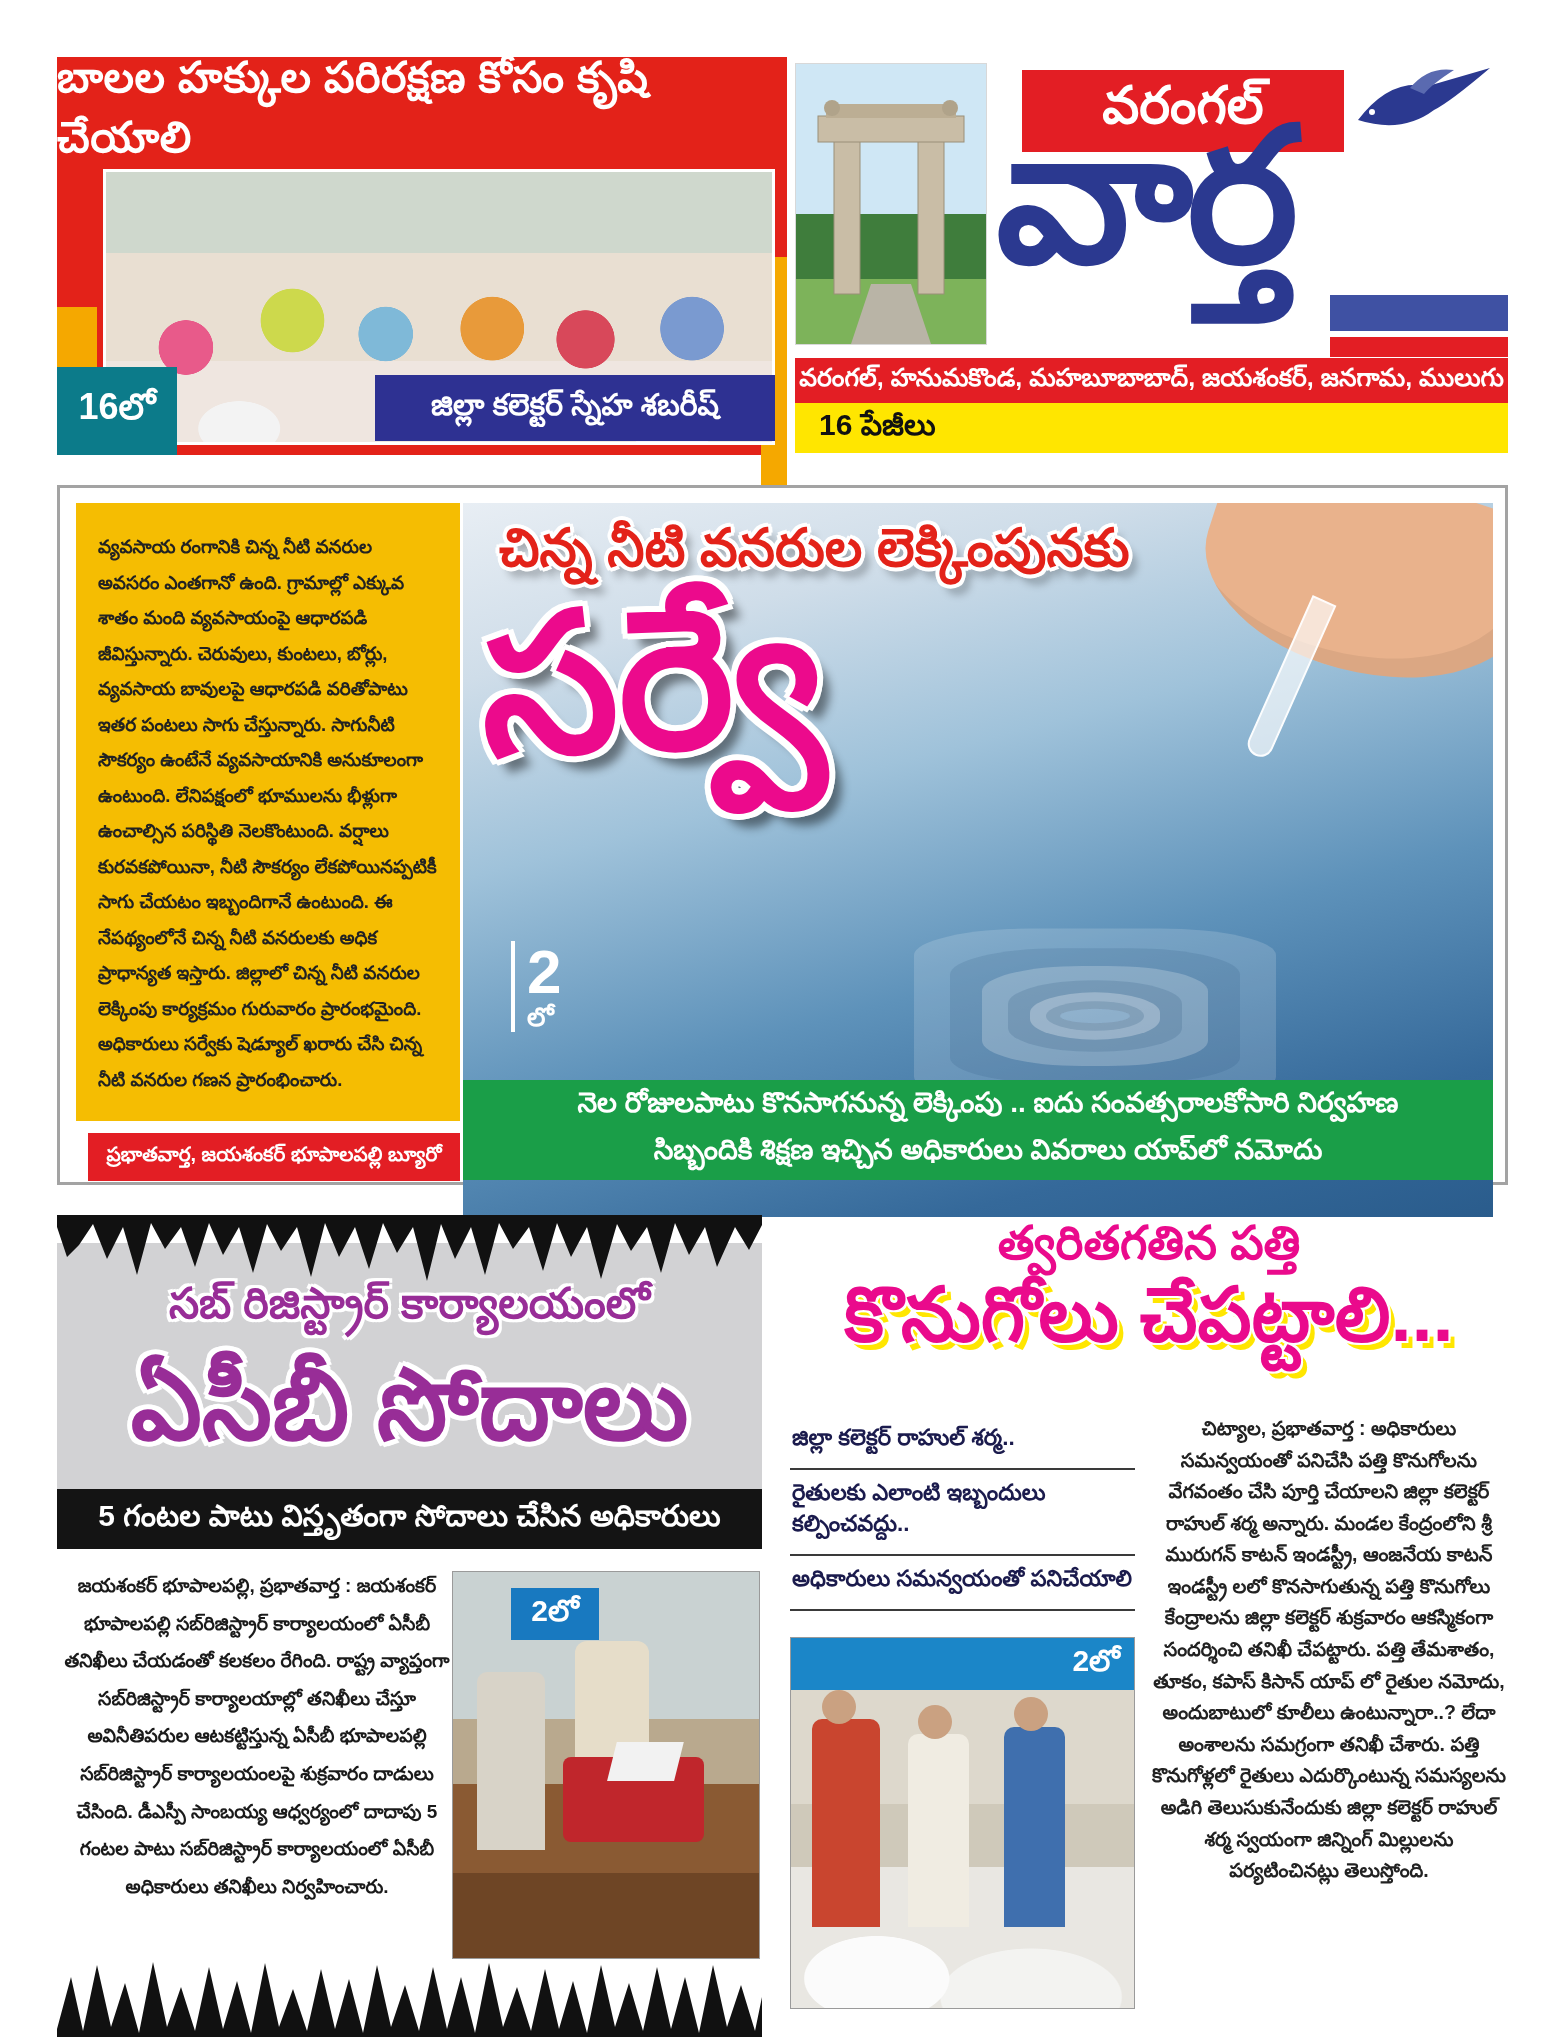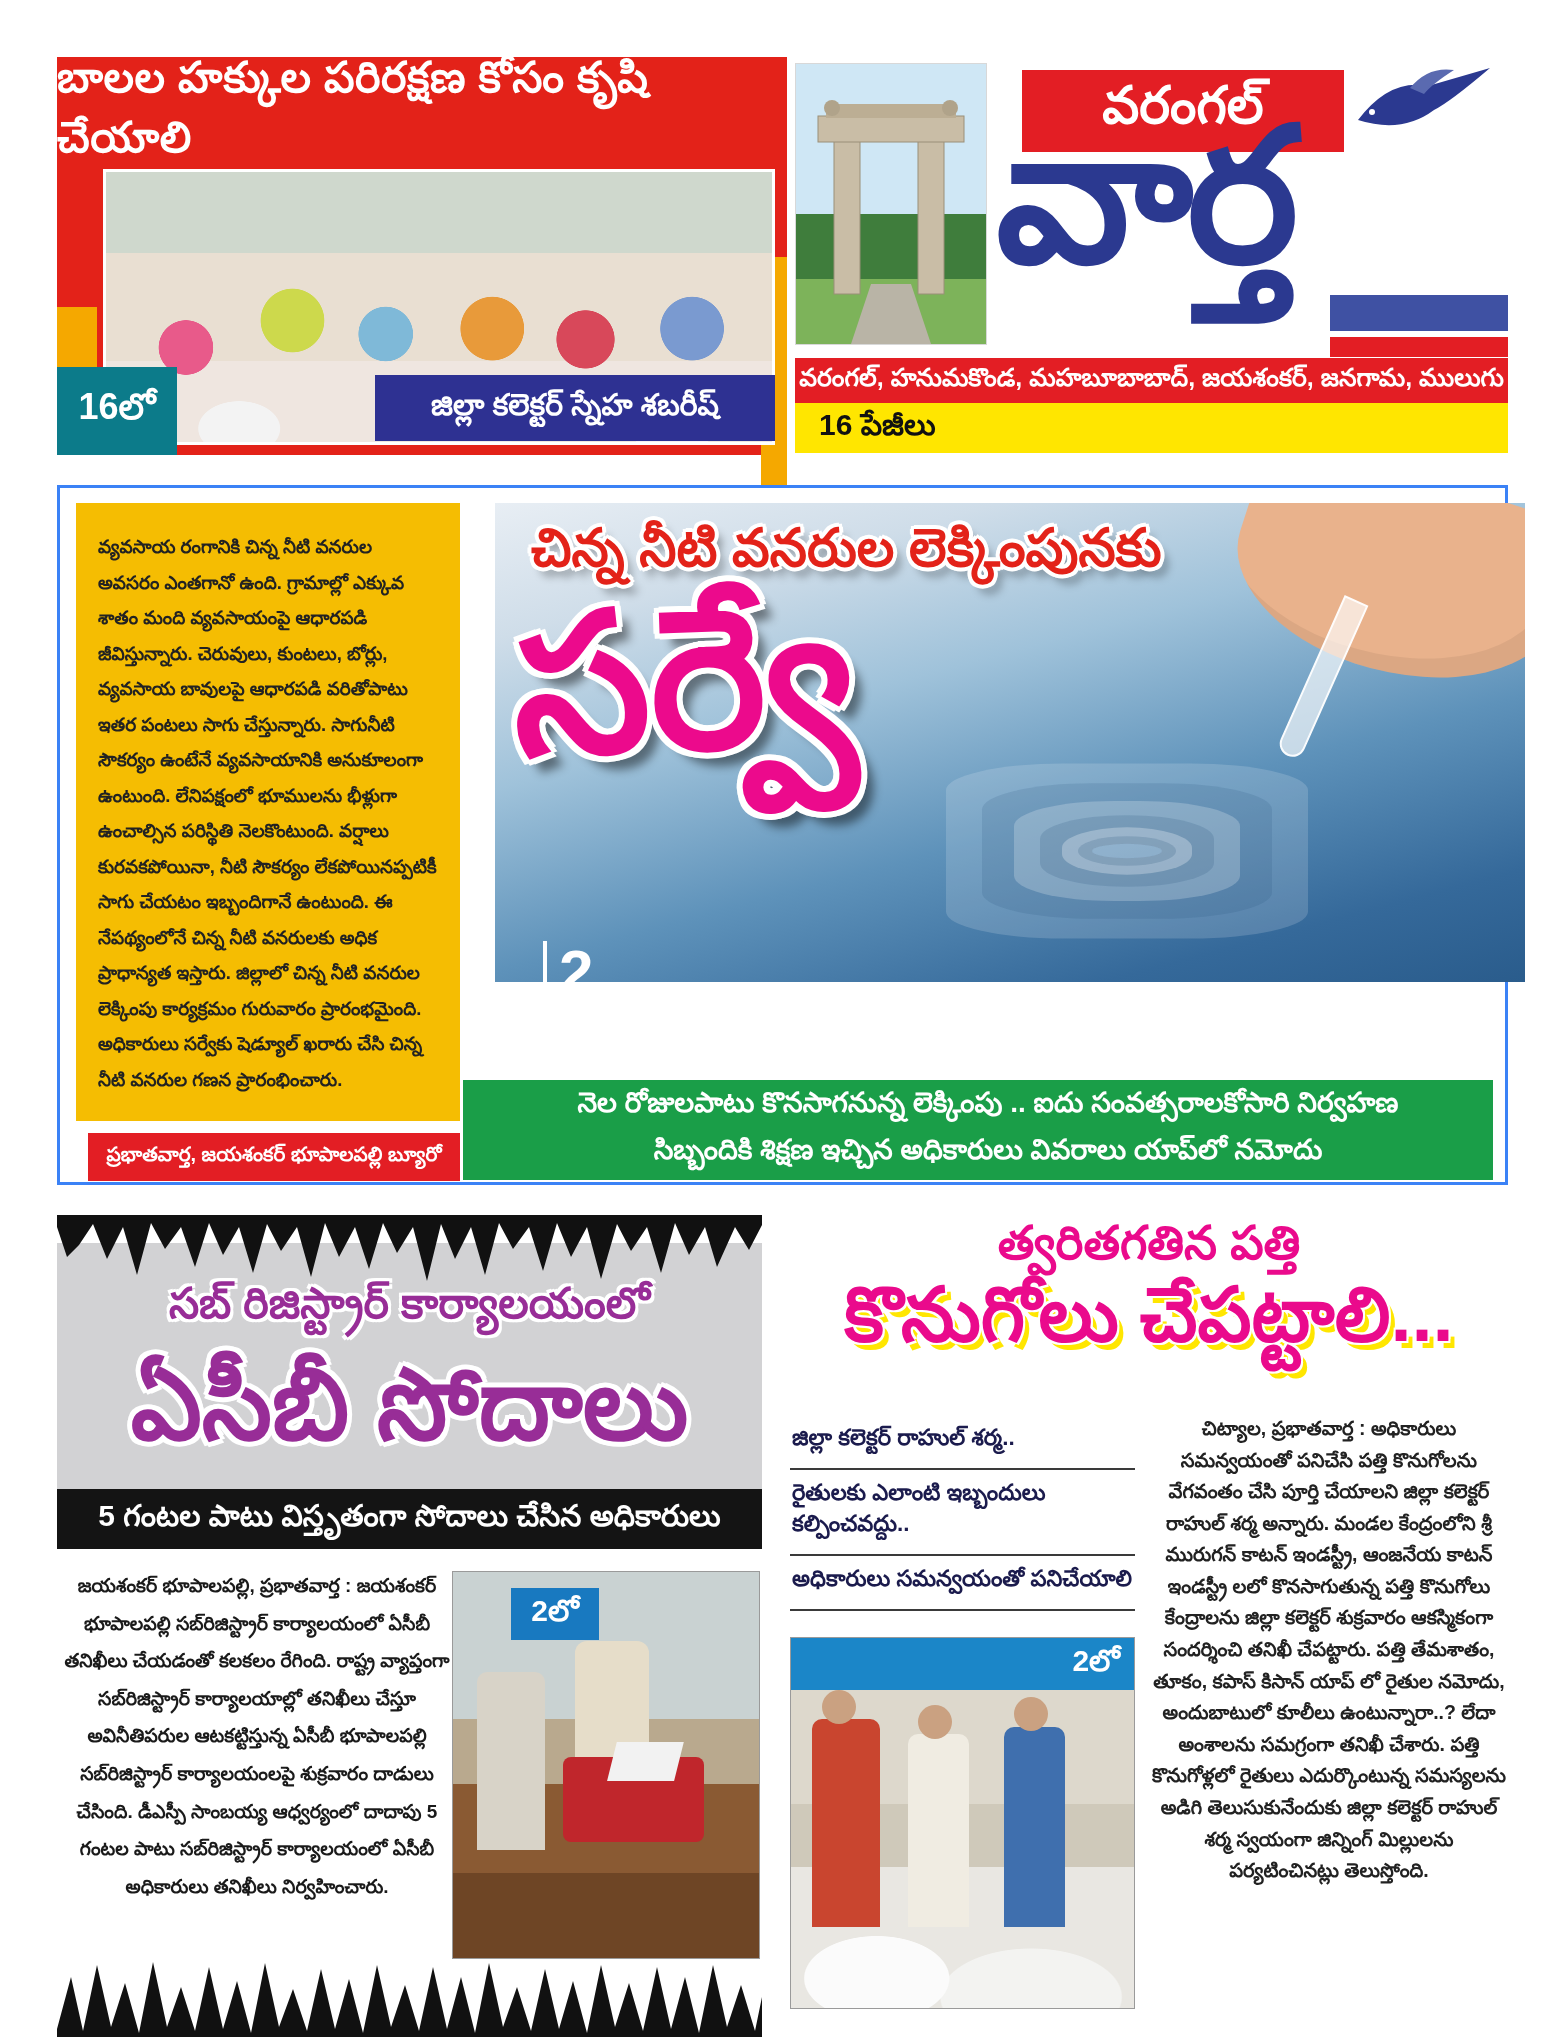--- a/index.html
+++ b/index.html
@@ -41,27 +41,27 @@
                 font-weight:bold; letter-spacing:-6px; }
   .mast-bar-blue { left:330px; top:237px; width:178px; height:36px; background:#3f51a3; }
   .mast-bar-red  { left:330px; top:279px; width:178px; height:20px; background:#e31e24; }
   .mast-districts { left:795px; top:358px; width:713px; height:45px; background:#e31e24; color:#fff;
                     font-size:25px; font-weight:bold; display:flex; align-items:center; justify-content:center; }
   .mast-datebar { left:795px; top:403px; width:713px; height:50px; background:#ffe600; color:#111;
                   font-size:30px; font-weight:bold; display:flex; align-items:center; justify-content:space-between;
                   padding:0 24px; }
 
   
-  .main-box { left:57px; top:485px; width:1451px; height:700px; border:3px solid #3b82f6; background:#fff; }
+  .main-box { left:57px; top:485px; width:1451px; height:700px; border:3px solid #a3a3a3; background:#fff; }
   .main-yellow { left:16px; top:15px; width:384px; height:618px; background:#f5bd02; padding:26px 22px;
                  color:#222; font-size:18.5px; line-height:1.92; font-weight:600; text-align:left; }
   .main-byline { left:28px; top:645px; width:372px; height:48px; background:#e31e24; color:#fff;
                  font-size:20px; font-weight:bold; display:flex; align-items:center; justify-content:center; }
-  .main-photo { left:403px; top:15px; width:1030px; height:479px; overflow:hidden;
-                background:linear-gradient(165deg,#e8eef4 0%,#cfdde9 18%,#9fc2da 38%,#5e92ba 62%,#35699a 85%,#2a5c8c 100%);margin-left:32px; }
+  .main-photo { left:403px; top:15px; width:1030px; height:714px; overflow:hidden;
+                background:linear-gradient(165deg,#e8eef4 0%,#cfdde9 18%,#9fc2da 38%,#5e92ba 62%,#35699a 85%,#2a5c8c 100%); }
   .ripple { left:58%; top:70%; width:70px; height:26px; border-radius:50%;
             background:rgba(255,255,255,.35);
             box-shadow:0 0 0 14px rgba(25,70,110,.18), 0 0 0 30px rgba(255,255,255,.28),
                        0 0 0 52px rgba(25,70,110,.16), 0 0 0 78px rgba(255,255,255,.22),
                        0 0 0 110px rgba(25,70,110,.14), 0 0 0 146px rgba(255,255,255,.16);
             transform:scaleY(.55); }
   .hand { right:-40px; top:-30px; width:330px; height:200px; background:#e9b28c; border-radius:40% 20% 60% 50%;
           transform:rotate(18deg); box-shadow:inset -18px -14px 0 rgba(0,0,0,.06); }
   .tube { right:190px; top:90px; width:26px; height:170px; background:rgba(255,255,255,.65);
           border:2px solid rgba(255,255,255,.9); border-radius:0 0 14px 14px; transform:rotate(24deg); }

